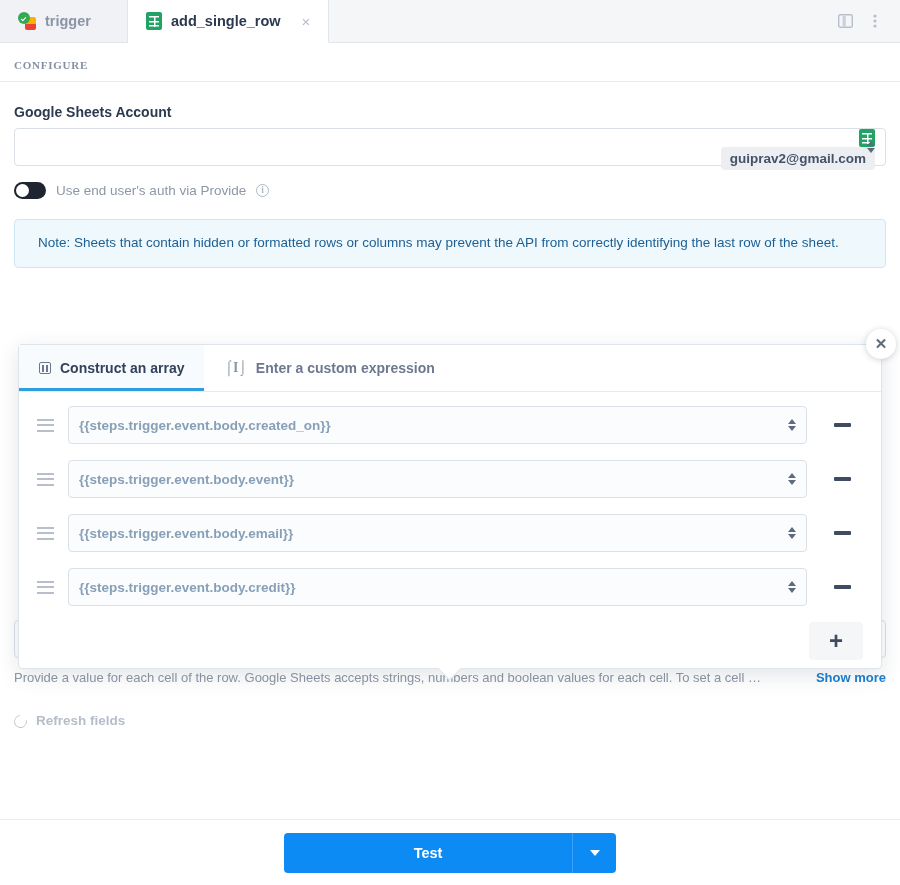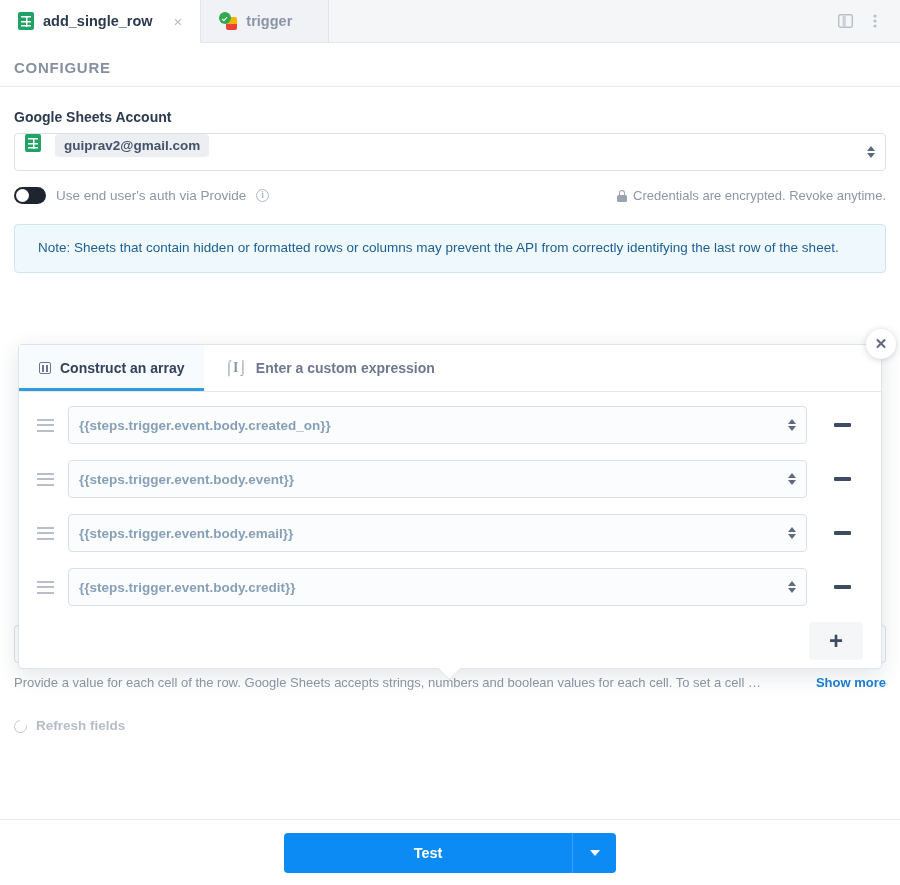--- a/index.html
+++ b/index.html
@@ -71,42 +71,43 @@
     background:linear-gradient(#f4b400 50%, #ea4335 50%); border-radius:2px; }
   .trig-ic .chk { position:absolute; left:0; top:0; width:12px; height:12px;
     background:#34a853; border-radius:50%; }
   .trig-ic .chk::after { content:""; position:absolute; left:3px; top:5px;
     width:4px; height:2px; border-left:1.6px solid #fff; border-bottom:1.6px solid #fff;
     transform:rotate(-45deg); }
 
   
   .configure {
     padding:16px 0 10px 14px;
-    font-size:15px; font-weight:700; letter-spacing:.75px;
+    font-size:11px; font-weight:700; letter-spacing:.75px;
     color:#8590a2;
     border-bottom:1px solid #e8ebf0;
+    font-family:Liberation Serif, serif;
   }
 
   .body-wrap { padding:0 14px; }
 
   .field-label {
     font-size:14px; font-weight:700; color:#2b3a4f;
     margin:22px 0 8px 0;
   }
   .req { color:#e8453c; margin-left:2px; font-weight:700; }
   .type-hint {
     font-family:"Liberation Mono", monospace;
     font-size:13px; color:#9aa3b2; font-weight:400; margin-left:8px;
   }
 
   
   .select-box {
     height:38px; border:1px solid #dbe0e7; border-radius:4px;
-    background:#fff; display:flex; align-items:flex-start;
-    padding:0 10px; position:relative; cursor:pointer;
+    background:#fff; display:flex; align-items:flex-end;
+    padding:0 10px; position:relative; cursor:pointer;flex-direction:column;
   }
   .chip {
     background:#eceef1; border-radius:4px;
     padding:4px 9px; font-size:13.5px; font-weight:700; color:#4a5costom;
     color:#44526a;
     white-space:nowrap;
   }
   .acct-chip { margin-left:14px; }
   .stepper {
     position:absolute; right:10px; top:50%; transform:translateY(-50%);
@@ -276,34 +277,34 @@
     position:absolute; left:866px; top:329px; width:30px; height:30px;
     background:#fff; border-radius:50%; box-shadow:0 1px 6px rgba(30,45,70,.22);
     display:flex; align-items:center; justify-content:center;
     font-size:15px; color:#5f6b7d; cursor:pointer; z-index:60; font-weight:700;
   }
 </style>
 </head>
 <body>
 
 <div class="tabbar">
+  <div class="tab">
+    <span class="trig-ic">
+      <span class="s1"></span>
+        <span class="chk"></span>
+    </span>
+    <span>trigger</span>
+  </div>
   <div class="tab active">
     <span class="sheets-ic">
       <span class="doc"></span>
         <span class="grid"></span>
     </span>
     <span>add_single_row</span>
     <span class="tab-close">×</span>
-  </div>
-  <div class="tab">
-    <span class="trig-ic">
-      <span class="s1"></span>
-        <span class="chk"></span>
-    </span>
-    <span>trigger</span>
   </div>
   <div class="tabbar-spacer"></div>
   <div class="tabbar-right">
     <div class="icon-btn">
       <svg width="15" height="14" viewBox="0 0 15 14" aria-hidden="true">
         <rect x="0.7" y="0.7" width="13.6" height="12.6" rx="1.6" fill="none" stroke="#b7bfca" stroke-width="1.4"></rect>
         <rect x="4.6" y="1.8" width="3.1" height="10.4" fill="#c9d0d9"></rect>
       </svg>
     </div>
     <div class="icon-btn">
@@ -333,27 +334,20 @@
         <i class="dn"></i>
     </span>
   </div>
 
   <div class="toggle-row">
     <span class="toggle">
         <span class="knob"></span>
       </span>
     <span>Use end user's auth via Provide</span>
     <span class="info-ic">i</span>
-    <span class="cred-note">
-      <span class="lock-ic">
-        <span class="shackle"></span>
-          <span class="bodyl"></span>
-      </span>
-      <span>Credentials are encrypted. Revoke anytime.</span>
-    </span>
   </div>
 
   <div class="note">Note: Sheets that contain hidden or formatted rows or columns may prevent the API from correctly identifying the last row of the sheet.</div>
 
 
   <div style="height:352px"></div>
 
   <div class="chips-field">
     <span class="arr-ic"></span>
     <span class="tok">{{steps.trigger.event.body.created_on}}</span>

